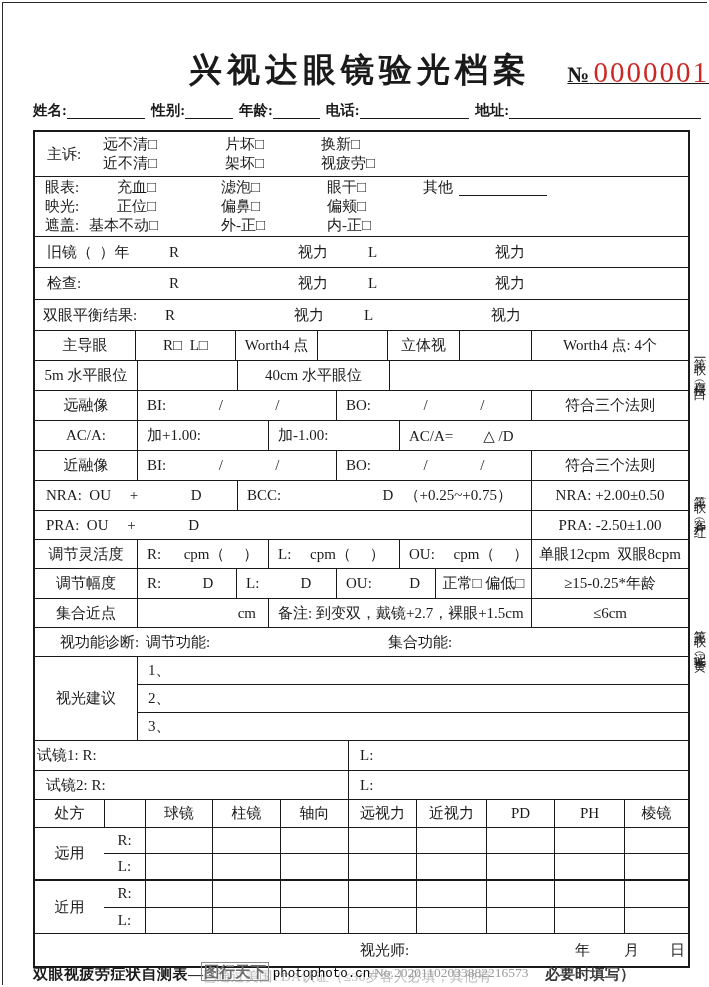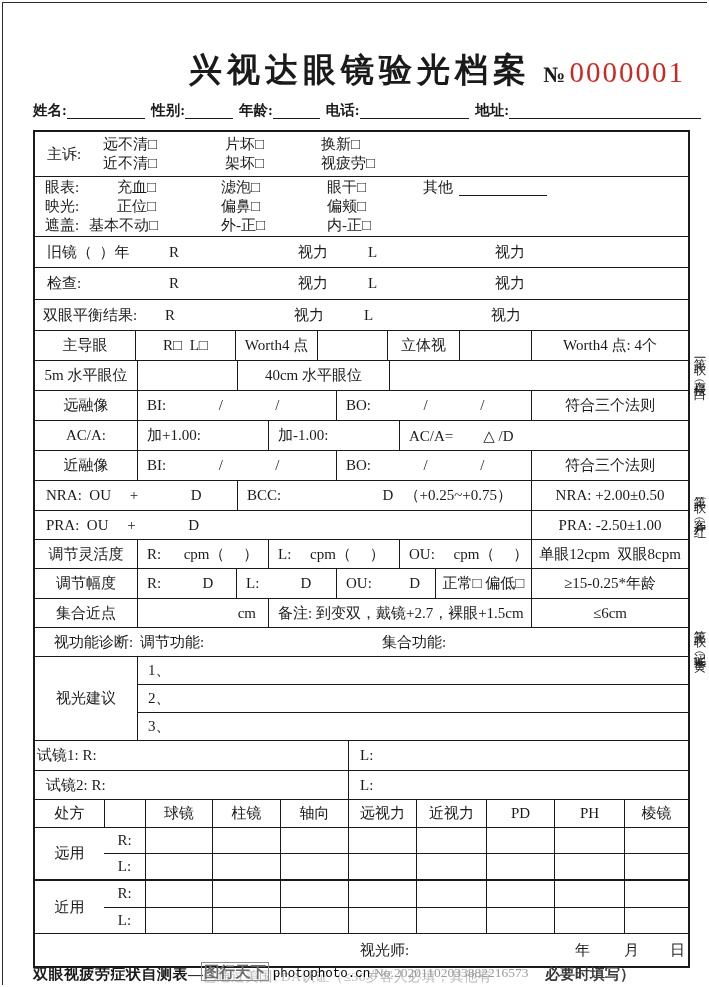--- a/index.html
+++ b/index.html
@@ -10,21 +10,21 @@
     background: #ffffff;
     font-family: "Liberation Serif", "DejaVu Serif", serif;
     color: #1a1a1a;
     overflow: hidden;
   }
   .edge-top { position:absolute; left:2px; top:2px; width:705px; height:0; border-top:1.5px solid #2a2a2a; }
   .edge-left { position:absolute; left:2px; top:2px; width:0; height:983px; border-left:1.5px solid #2a2a2a; }
 
   .title { position:absolute; left:150px; top:48px; width:420px; text-align:center;
            font-size:33px; font-weight:bold; letter-spacing:5px; white-space:nowrap; }
-  .serial { position:absolute; right:24px; top:56px; white-space:nowrap; }
+  .serial { position:absolute; right:0; top:56px; white-space:nowrap;text-decoration:underline; }
   .serial .pfx { font-size:22px; font-weight:bold; color:#1a1a1a; }
   .serial .num { font-size:29px; color:#cc2722; letter-spacing:2px; font-weight:500; }
 
   .inforow { position:absolute; left:33px; top:101px; width:668px; display:flex; align-items:center;
              font-size:14.5px; font-weight:bold; white-space:nowrap; }
   .blank { display:inline-block; border-bottom:1.5px solid #1a1a1a; height:16px; }
 
   .tbl { position:absolute; left:33px; top:130px; width:657px; border:2px solid #1a1a1a; background:#fff;
          font-size:15px; }
   .row { display:flex; border-top:1.5px solid #1a1a1a; align-items:stretch; width:100%; }
@@ -229,21 +229,21 @@
     </div>
 
     <div class="row" style="height:29px">
       <div class="c cc" style="flex:0 0 102px"><span>集合近点</span></div>
       <div class="c" style="flex:0 0 131px;justify-content:flex-end;padding-right:12px"><span>cm</span></div>
       <div class="c pl" style="flex:0 0 263px"><span>备注: 到变双，戴镜+2.7，裸眼+1.5cm</span></div>
       <div class="c cc f1"><span>≤6cm</span></div>
     </div>
 
     <div class="row" style="height:29px">
-      <div class="c f1" style="padding-left:19px">
+      <div class="c f1" style="padding-left:25px">
         <span style="flex:0 0 86px">视功能诊断:</span>
         <span style="flex:0 0 242px">调节功能:</span>
         <span>集合功能:</span>
       </div>
     </div>
 
     <div class="row" style="height:84px">
       <div class="c cc" style="flex:0 0 102px"><span>视光建议</span></div>
       <div class="subcol">
         <div class="sub first">

